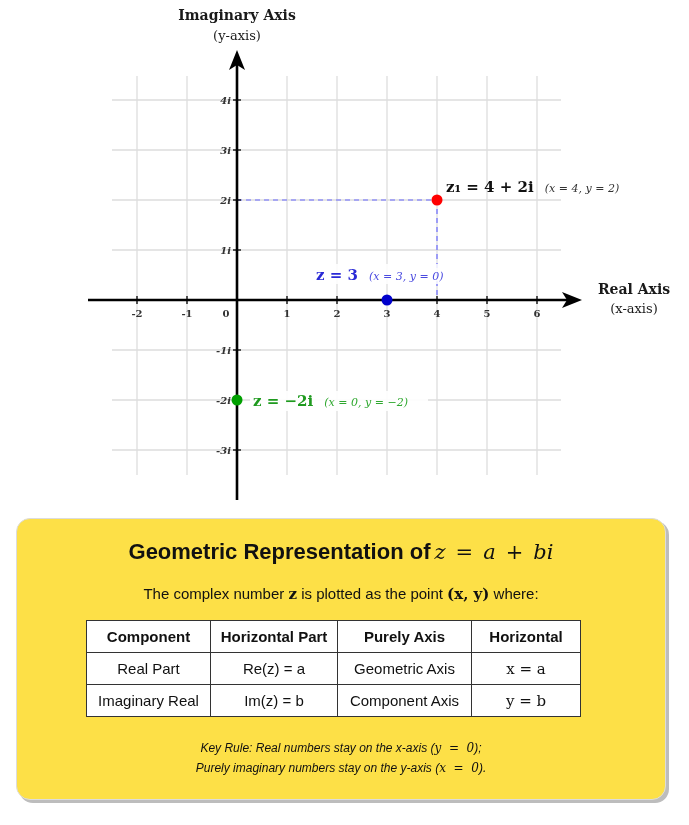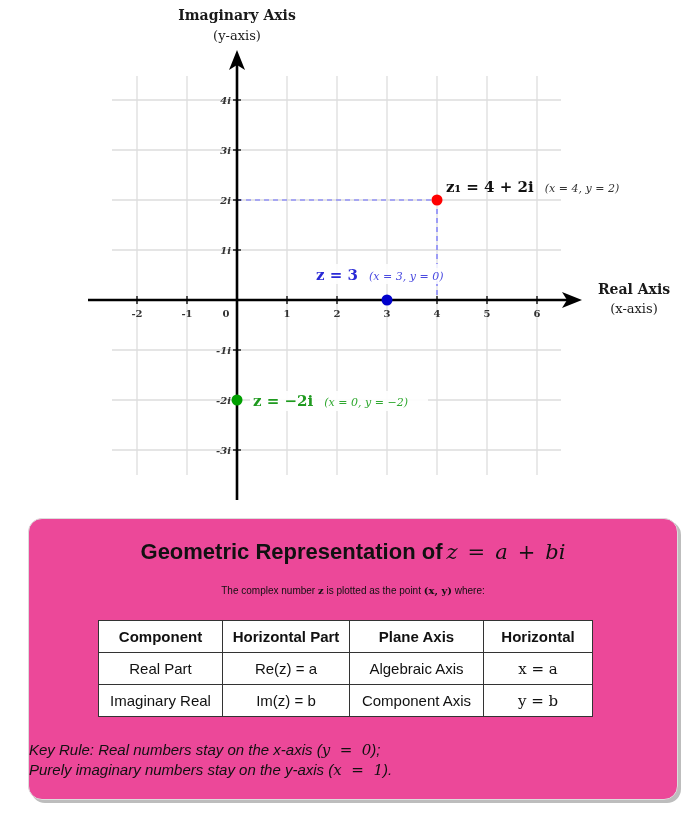--- a/index.html
+++ b/index.html
@@ -5,38 +5,38 @@
   html, body { margin:0; padding:0; background:#ffffff; }
   body { width:689px; height:825px; position:relative; overflow:hidden; font-family:"DejaVu Serif", serif; }
   #plot { position:absolute; left:0; top:0; width:689px; height:510px; }
   .axis-title { font-family:"DejaVu Serif", serif; font-weight:bold; font-size:14px; fill:#1a1a1a; }
   .axis-sub { font-family:"DejaVu Serif", serif; font-size:13px; fill:#1a1a1a; }
   .tick-x { font-family:"DejaVu Serif", serif; font-weight:bold; font-size:10px; fill:#333; }
   .tick-y { font-family:"DejaVu Serif", serif; font-weight:bold; font-style:italic; font-size:10px; fill:#333; }
   .lbl-bold { font-family:"DejaVu Serif", serif; font-weight:bold; font-size:15px; }
   .lbl-small { font-family:"DejaVu Serif", serif; font-style:italic; font-size:11px; }
 
-  .card { position:absolute; left:28px; top:518px; width:650px; height:282px; background:#ec4899;
+  .card { position:absolute; left:16px; top:518px; width:650px; height:282px; background:#fde047;
           border:1px solid #dcdcdc; border-radius:14px; box-shadow:3px 3px 0 #bdbdbd; box-sizing:border-box; }
   .card-title { position:absolute; left:0; right:0; top:20px; text-align:center; font-family:"Liberation Sans", sans-serif;
                 font-size:22px; font-weight:bold; color:#111; }
   .card-title .math { font-family:"DejaVu Serif", serif; font-weight:normal; font-style:italic; font-size:21px; margin-left:4px; }
   .card-title .op { font-style:normal; margin:0 10px; }
   .card-sub { position:absolute; left:0; right:0; top:66px; text-align:center; font-family:"Liberation Sans", sans-serif;
-              font-size:10px; color:#111; }
+              font-size:15px; color:#111; }
   .card-sub b { font-family:"DejaVu Serif", serif; }
   .card-sub .m { font-family:"DejaVu Serif", serif; font-weight:bold; }
   table.comp { position:absolute; left:69px; top:101px; border-collapse:collapse; background:#fff;
                font-family:"Liberation Sans", sans-serif; font-size:15px; color:#111; }
   table.comp th, table.comp td { border:1.5px solid #333; text-align:center; height:31px; padding:0 8px; }
   table.comp th { font-weight:bold; }
   table.comp td.math { font-family:"DejaVu Serif", serif; }
   .c0 { width:107px; } .c1 { width:110px; } .c2 { width:117px; } .c3 { width:92px; }
-  .rule { position:absolute; left:0; right:0; font-family:"Liberation Sans", sans-serif;
-          font-style:italic; font-size:15px; color:#111; }
+  .rule { position:absolute; left:0; right:0; text-align:center; font-family:"Liberation Sans", sans-serif;
+          font-style:italic; font-size:12px; color:#111; }
   .rule .m { font-family:"DejaVu Serif", serif; }
 </style>
 </head>
 <body>
 
 <svg id="plot" width="689" height="510" viewBox="0 0 689 510">
 
   <g stroke="#dddddd" stroke-width="1.3">
     <line x1="137" y1="76" x2="137" y2="475"></line>
     <line x1="187" y1="76" x2="187" y2="475"></line>
@@ -140,37 +140,37 @@
   </div>
   <div class="card-sub">
     <span>The complex number</span> <b>z</b> <span>is plotted as the point</span> <span class="m">(x, y)</span> <span>where:</span>
   </div>
 
   <table class="comp">
     <tbody>
         <tr>
       <th class="c0">Component</th>
       <th class="c1">Horizontal Part</th>
-      <th class="c2">Plane Axis</th>
+      <th class="c2">Purely Axis</th>
       <th class="c3">Horizontal</th>
     </tr>
     <tr>
       <td>Real Part</td>
       <td>Re(z) = a</td>
-      <td>Algebraic Axis</td>
+      <td>Geometric Axis</td>
       <td class="math">x = a</td>
     </tr>
     <tr>
       <td>Imaginary Real</td>
       <td>Im(z) = b</td>
       <td>Component Axis</td>
       <td class="math">y = b</td>
     </tr>
   </tbody>
     </table>
 
   <div class="rule" style="top:222px;">
     <span>Key Rule:  Real numbers stay on the x-axis (</span><span class="m" style="white-space:pre;">y  =  0</span><span>);</span>
   </div>
   <div class="rule" style="top:242px;">
-    <span>Purely imaginary numbers stay on the y-axis (</span><span class="m" style="white-space:pre;">x  =  1</span><span>).</span>
+    <span>Purely imaginary numbers stay on the y-axis (</span><span class="m" style="white-space:pre;">x  =  0</span><span>).</span>
   </div>
 </div>
 
 </body></html>

